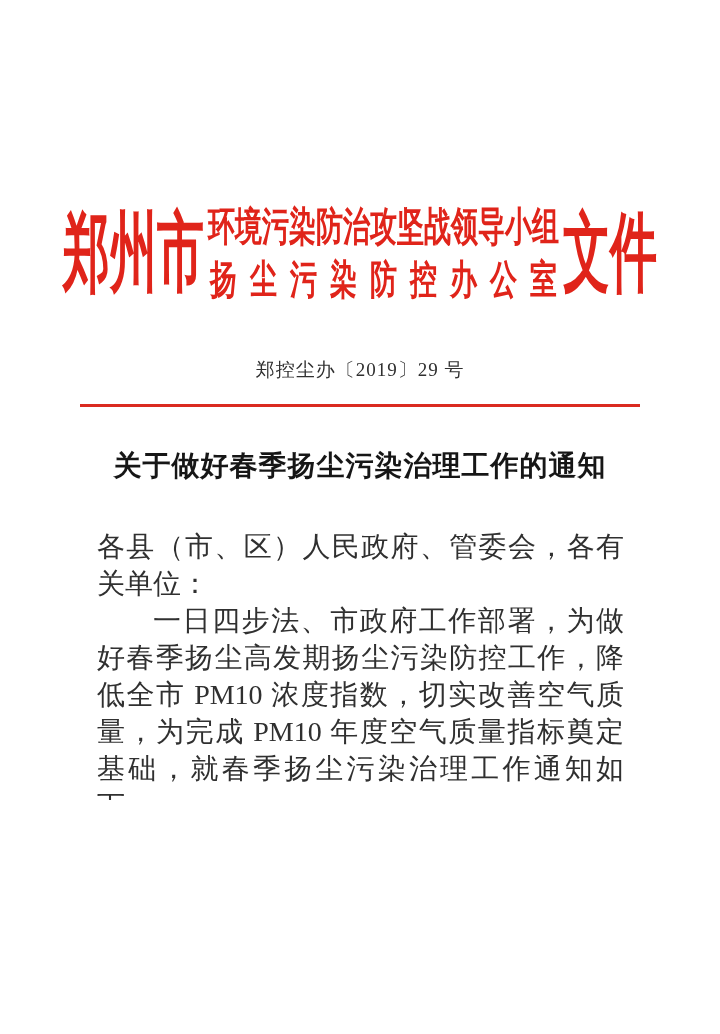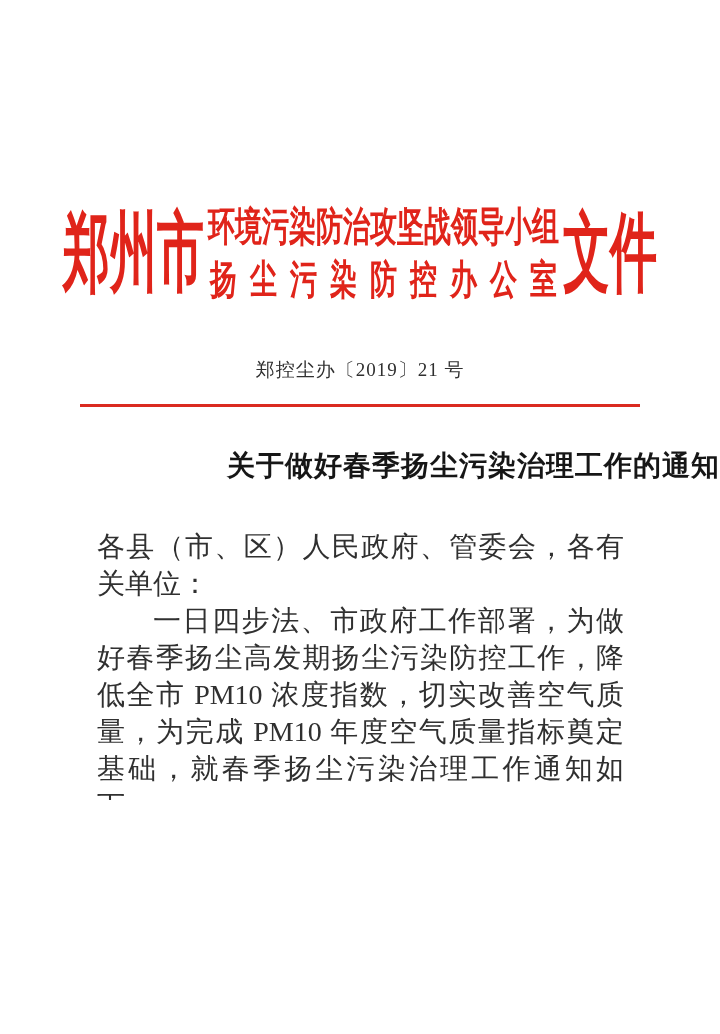--- a/index.html
+++ b/index.html
@@ -83,21 +83,21 @@
     height: 3px;
     background: #da2a20;
   }
 
   
   .doc-title {
     position: absolute;
     top: 446px;
     left: 0;
     width: 720px;
-    text-align: right;
+    text-align: center;
     font-size: 28px;
     font-weight: bold;
     line-height: 40px;
     color: #161616;
     letter-spacing: 1px;
   }
 
   
   .doc-body {
     position: absolute;
@@ -130,21 +130,21 @@
 
   <div class="red-header">
     <span class="big-word">郑州市</span>
     <span class="mid-col">
       <span class="mid-line1">环境污染防治攻坚战领导小组</span>
       <span class="mid-line2">扬尘污染防控办公室</span>
     </span>
     <span class="big-word">文件</span>
   </div>
 
-  <div class="doc-number">郑控尘办〔2019〕21 号</div>
+  <div class="doc-number">郑控尘办〔2019〕29 号</div>
 
   <div class="red-rule"></div>
 
   <div class="doc-title">关于做好春季扬尘污染治理工作的通知</div>
 
   <div class="doc-body">
     <p>各县（市、区）人民政府、管委会，各有关单位：</p>
     <p class="indent">一日四步法、市政府工作部署，为做好春季扬尘高发期扬尘污染防控工作，降低全市 PM10 浓度指数，切实改善空气质量，为完成 PM10 年度空气质量指标奠定基础，就春季扬尘污染治理工作通知如下：</p>
   </div>
 

